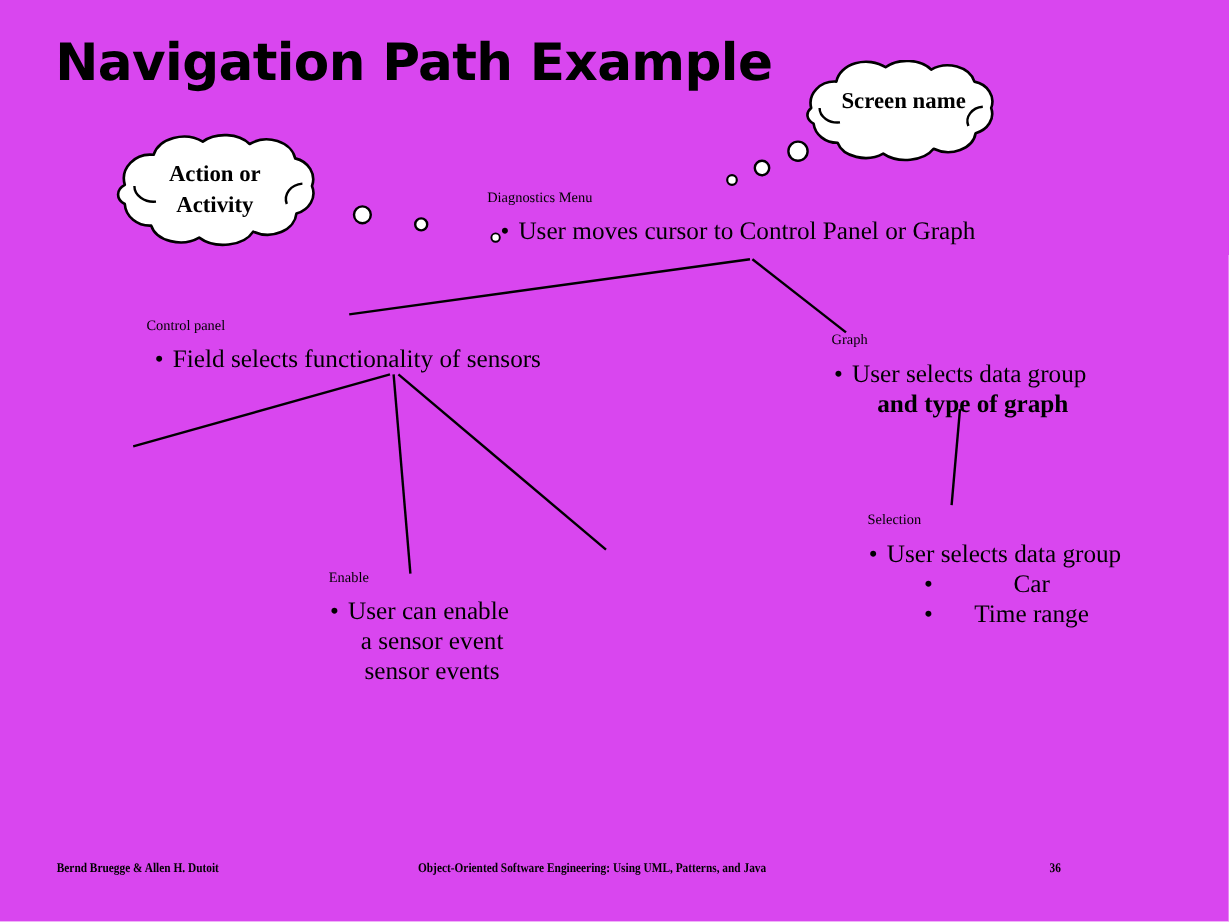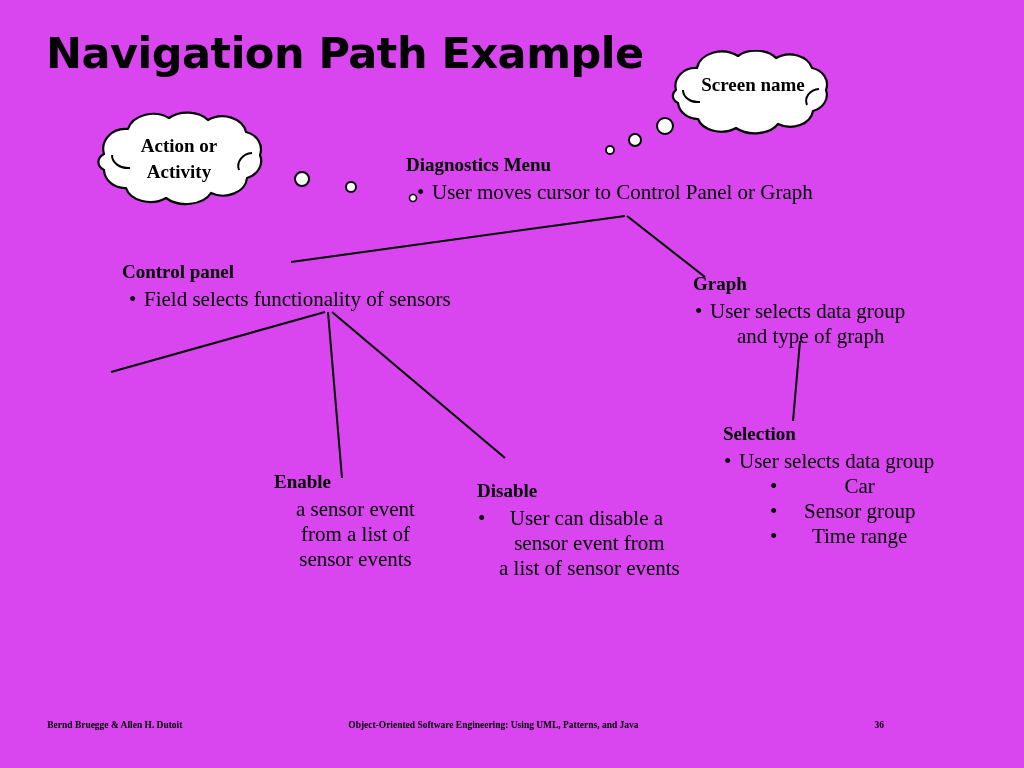--- a/index.html
+++ b/index.html
@@ -50,22 +50,22 @@
     line-height: 26px;
     text-align: center;
     white-space: pre-line;
     color: #000;
   }
 
   
   .node { position: absolute; }
   .node-title {
     font-family: "Liberation Serif", "DejaVu Serif", serif;
-    font-weight: bold;
-    font-size: 19px;
+    font-weight: normal;
+    font-size: 12px;
     line-height: 23px;
     white-space: nowrap;
   }
   .node-bullets {
     font-family: "Liberation Serif", "DejaVu Serif", serif;
     font-size: 21px;
     line-height: 25px;
   }
   .bullet-line {
     position: relative;
@@ -182,50 +182,41 @@
     <div class="node-title">Control panel</div>
     <div class="node-bullets" style="margin-top:4px; margin-left:6px;">
       <div class="bullet-line first">Field selects functionality of sensors</div>
     </div>
   </div>
 
   <div class="node" style="left:693px; top:272px;">
     <div class="node-title">Graph</div>
     <div class="node-bullets" style="margin-top:4px; margin-left:1px;">
       <div class="bullet-line first">User selects data group</div>
-      <div class="bullet-line cont" style="padding-left:22px;">and type of graph</div>
+      <div class="bullet-line cont" style="padding-left:22px;font-weight:bold;">and type of graph</div>
     </div>
   </div>
 
 
   <div class="node" style="left:274px; top:470px;">
     <div class="node-title">Enable</div>
     <div class="node-bullets" style="margin-top:4px; margin-left:0px;">
+      <div class="bullet-line first">User can enable</div>
       <div class="bullet-line cont" style="padding-left:22px;">a sensor event</div>
-      <div class="bullet-line cont" style="padding-left:22px;">from a list of</div>
       <div class="bullet-line cont" style="padding-left:22px;">sensor events</div>
     </div>
   </div>
 
-  <div class="node" style="left:477px; top:479px;">
-    <div class="node-title">Disable</div>
-    <div class="node-bullets" style="margin-top:4px; margin-left:0px;">
-      <div class="bullet-line first">User can disable a</div>
-      <div class="bullet-line cont" style="padding-left:22px;">sensor event from</div>
-      <div class="bullet-line cont" style="padding-left:22px;">a list of sensor events</div>
-    </div>
-  </div>
 
   <div class="node" style="left:723px; top:422px;">
     <div class="node-title">Selection</div>
     <div class="node-bullets" style="margin-top:4px; margin-left:0px;">
       <div class="bullet-line first">User selects data group</div>
       <div class="sub-bullets">
         <div class="bullet-line first">Car</div>
-        <div class="bullet-line first">Sensor group</div>
         <div class="bullet-line first">Time range</div>
       </div>
     </div>
   </div>
 
   <div id="footer">
     <span class="f-author">Bernd Bruegge &amp; Allen H. Dutoit</span>
     <span class="f-book">Object-Oriented Software Engineering: Using UML, Patterns, and Java</span>
     <span class="f-page">36</span>
   </div>

